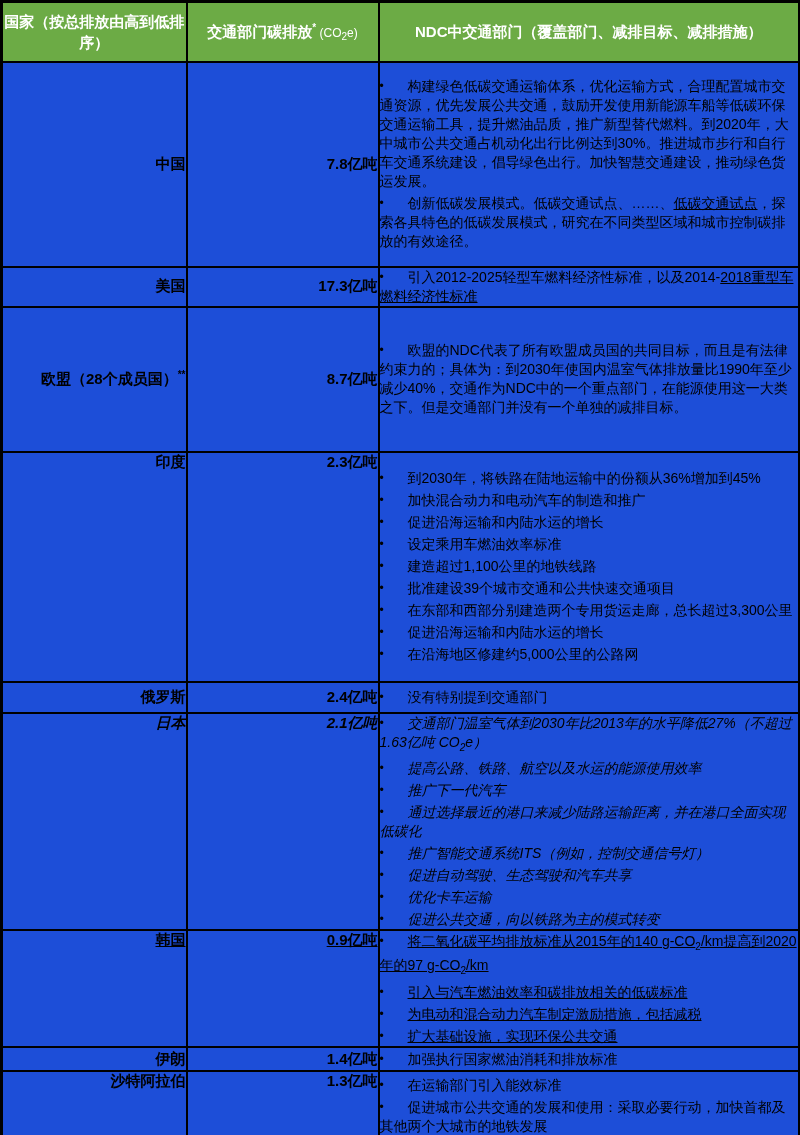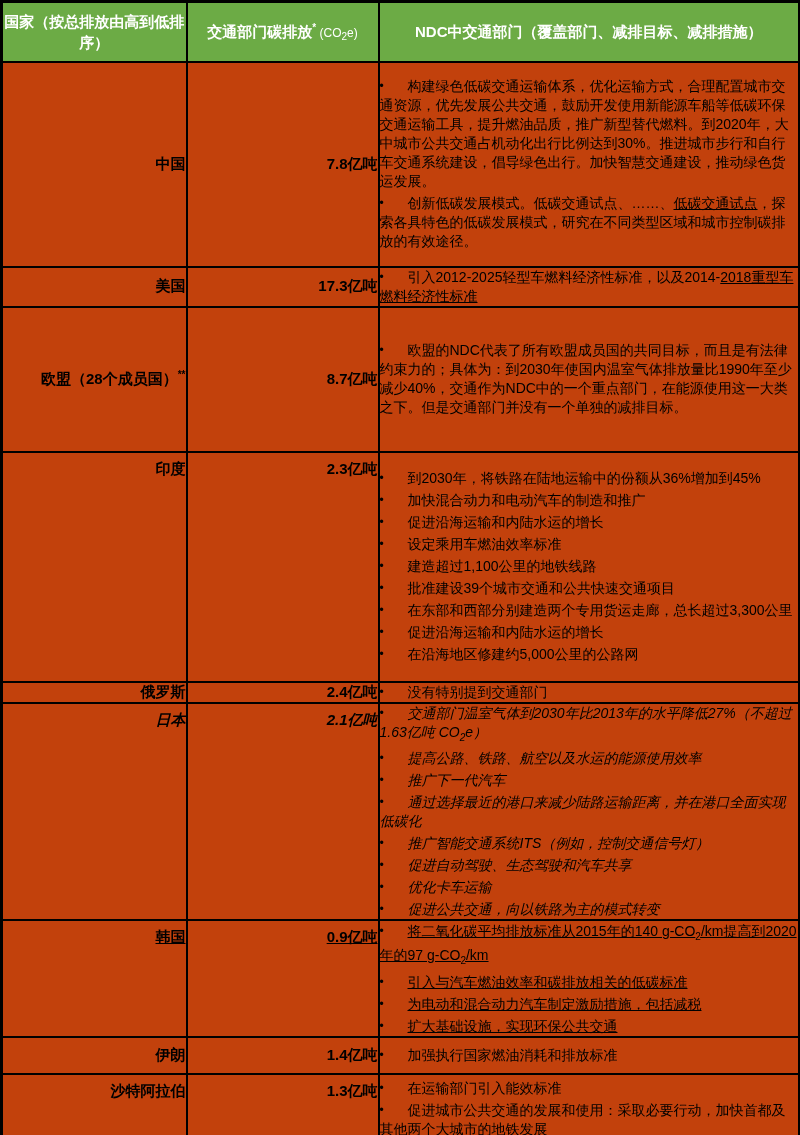--- a/index.html
+++ b/index.html
@@ -7,21 +7,21 @@
     padding: 0;
     background: #ffffff;
     font-family: "Liberation Sans", sans-serif;
     color: #000;
   }
   #page {
     width: 800px;
     height: 1135px;
     box-sizing: border-box;
     position: relative;
-    background: #c2410c;
+    background: #1d4ed8;
   }
   table.ndc {
     width: 798px;
     border-collapse: collapse;
     table-layout: fixed;
     border: 3px solid #000;
   }
   table.ndc th, table.ndc td {
     border: 2px solid #000;
     padding: 0;
@@ -43,21 +43,21 @@
   thead th sup { font-size: 10px; }
   td.country-cell, td.emission-cell {
     text-align: right;
     font-weight: bold;
     font-size: 15px;
     padding: 0 4px;
   }
   td.country-cell sup { font-size: 10px; font-weight: bold; }
   tr.vtop td.country-cell, tr.vtop td.emission-cell {
     vertical-align: top;
-    padding-top: 7px;
+    padding-top: 0;
   }
   td.ndc-cell {
     vertical-align: middle;
     font-size: 14px;
     line-height: 19px;
     padding: 2px 6px 2px 7px;
     text-align: left;
   }
   .bullet { margin: 0; }
   .bullet + .bullet { margin-top: 3px; }
@@ -141,21 +141,21 @@
             <div class="bullet"><span class="dot">•</span><span>加快混合动力和电动汽车的制造和推广</span></div>
             <div class="bullet"><span class="dot">•</span><span>促进沿海运输和内陆水运的增长</span></div>
             <div class="bullet"><span class="dot">•</span><span>设定乘用车燃油效率标准</span></div>
             <div class="bullet"><span class="dot">•</span><span>建造超过1,100公里的地铁线路</span></div>
             <div class="bullet"><span class="dot">•</span><span>批准建设39个城市交通和公共快速交通项目</span></div>
             <div class="bullet"><span class="dot">•</span><span>在东部和西部分别建造两个专用货运走廊，总长超过3,300公里</span></div>
             <div class="bullet"><span class="dot">•</span><span>促进沿海运输和内陆水运的增长</span></div>
             <div class="bullet"><span class="dot">•</span><span>在沿海地区修建约5,000公里的公路网</span></div>
           </td>
   </tr>
-        <tr style="height: 21px;">
+        <tr style="height: 31px;">
     <td class="country-cell">
       <span class="cn">俄罗斯</span>
     </td>
     <td class="emission-cell">
       <span class="ev">2.4亿吨</span>
     </td>
     <td class="ndc-cell">
             <div class="bullet"><span class="dot">•</span><span>没有特别提到交通部门</span></div>
           </td>
   </tr>
@@ -184,21 +184,21 @@
     <td class="emission-cell">
       <span class="ev">0.9亿吨</span>
     </td>
     <td class="ndc-cell">
             <div class="bullet"><span class="dot">•</span><span>将二氧化碳平均排放标准从2015年的140 g-CO</span><sub>2</sub><span>/km提高到2020年的97 g-CO</span><sub>2</sub><span>/km</span></div>
             <div class="bullet"><span class="dot">•</span><span>引入与汽车燃油效率和碳排放相关的低碳标准</span></div>
             <div class="bullet"><span class="dot">•</span><span>为电动和混合动力汽车制定激励措施，包括减税</span></div>
             <div class="bullet"><span class="dot">•</span><span>扩大基础设施，实现环保公共交通</span></div>
           </td>
   </tr>
-        <tr style="height: 37px;">
+        <tr style="height: 24px;">
     <td class="country-cell">
       <span class="cn">伊朗</span>
     </td>
     <td class="emission-cell">
       <span class="ev">1.4亿吨</span>
     </td>
     <td class="ndc-cell">
             <div class="bullet"><span class="dot">•</span><span>加强执行国家燃油消耗和排放标准</span></div>
           </td>
   </tr>

